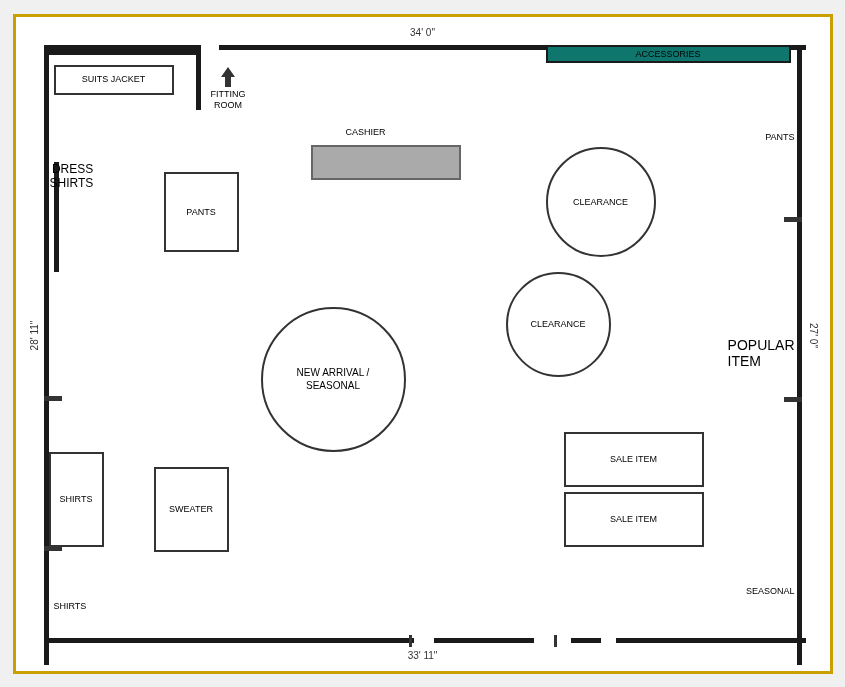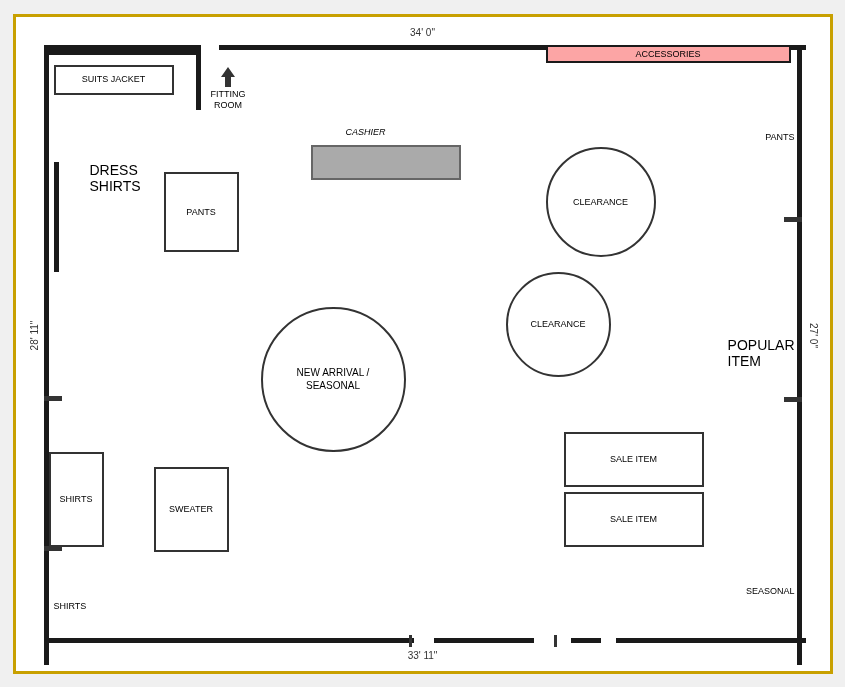--- a/index.html
+++ b/index.html
@@ -70,30 +70,30 @@
 
     <div style="position:absolute; bottom:28px; left:600px; width:190px; height:5px; background:#1a1a1a;"></div>
 
     <div style="position:absolute; top:28px; left:28px; height:620px; width:5px; background:#1a1a1a;"></div>
 
     <div style="position:absolute; top:28px; right:28px; height:620px; width:5px; background:#1a1a1a;"></div>
 
     <div style="position:absolute; top:28px; left:180px; width:5px; height:65px; background:#1a1a1a;"></div>
     <div style="position:absolute; top:33px; left:33px; width:150px; height:5px; background:#1a1a1a;"></div>
 
-    <div style="position:absolute; top:28px; left:530px; width:245px; height:18px; border:2px solid #1a1a1a; background:#fca5a5; display:flex; align-items:center; justify-content:center; font-size:9px;">
+    <div style="position:absolute; top:28px; left:530px; width:245px; height:18px; border:2px solid #1a1a1a; background:#0f766e; display:flex; align-items:center; justify-content:center; font-size:9px;">
       <span>ACCESSORIES</span>
     </div>
 
     <div style="position:absolute; top:48px; left:38px; width:120px; height:30px; border:2px solid #333; background:white; display:flex; align-items:center; justify-content:center; text-align:center; font-size:9px; line-height:1.2;">
       <span>SUITS JACKET</span>
     </div>
 
     <div style="position:absolute; top:145px; left:38px; width:5px; height:110px; background:#1a1a1a;"></div>
-    <div style="position:absolute; top:145px; left:34px; font-size:14px; line-height:1.2; text-align:left;padding-left:40px;">
+    <div style="position:absolute; top:145px; left:34px; font-size:12px; line-height:1.2; text-align:right;">
       <span style="display:block; white-space:pre;">DRESS
 SHIRTS</span>
     </div>
 
     <div style="position:absolute; bottom:120px; left:28px; width:18px; height:5px; background:#333;"></div>
     <div style="position:absolute; bottom:270px; left:28px; width:18px; height:5px; background:#333;"></div>
 
     <div style="position:absolute; top:200px; right:28px; width:18px; height:5px; background:#333;"></div>
     <div style="position:absolute; top:380px; right:28px; width:18px; height:5px; background:#333;"></div>
 
@@ -105,21 +105,21 @@
         </svg>
       </div>
       <span style="white-space:pre;margin-top:28px;">FITTING
 ROOM</span>
     </div>
 
     <div style="position:absolute; top:155px; left:148px; width:75px; height:80px; border:2px solid #333; background:white; display:flex; align-items:center; justify-content:center; font-size:9px;">
       <span>PANTS</span>
     </div>
 
-    <div style="position:absolute; top:110px; left:330px; font-size:9px; text-align:center;font-style:italic;">
+    <div style="position:absolute; top:110px; left:330px; font-size:9px; text-align:center;">
       <span>CASHIER</span>
     </div>
     <div style="position:absolute; top:128px; left:295px; width:150px; height:35px; background:#aaa; border:2px solid #666;"></div>
 
     <div style="position:absolute; top:130px; left:530px; width:110px; height:110px; border-radius:50%; border:2px solid #333; background:white; display:flex; align-items:center; justify-content:center; font-size:9px;">
       <span>CLEARANCE</span>
     </div>
 
     <div style="position:absolute; top:255px; left:490px; width:105px; height:105px; border-radius:50%; border:2px solid #333; background:white; display:flex; align-items:center; justify-content:center; font-size:9px;">
       <span>CLEARANCE</span>

